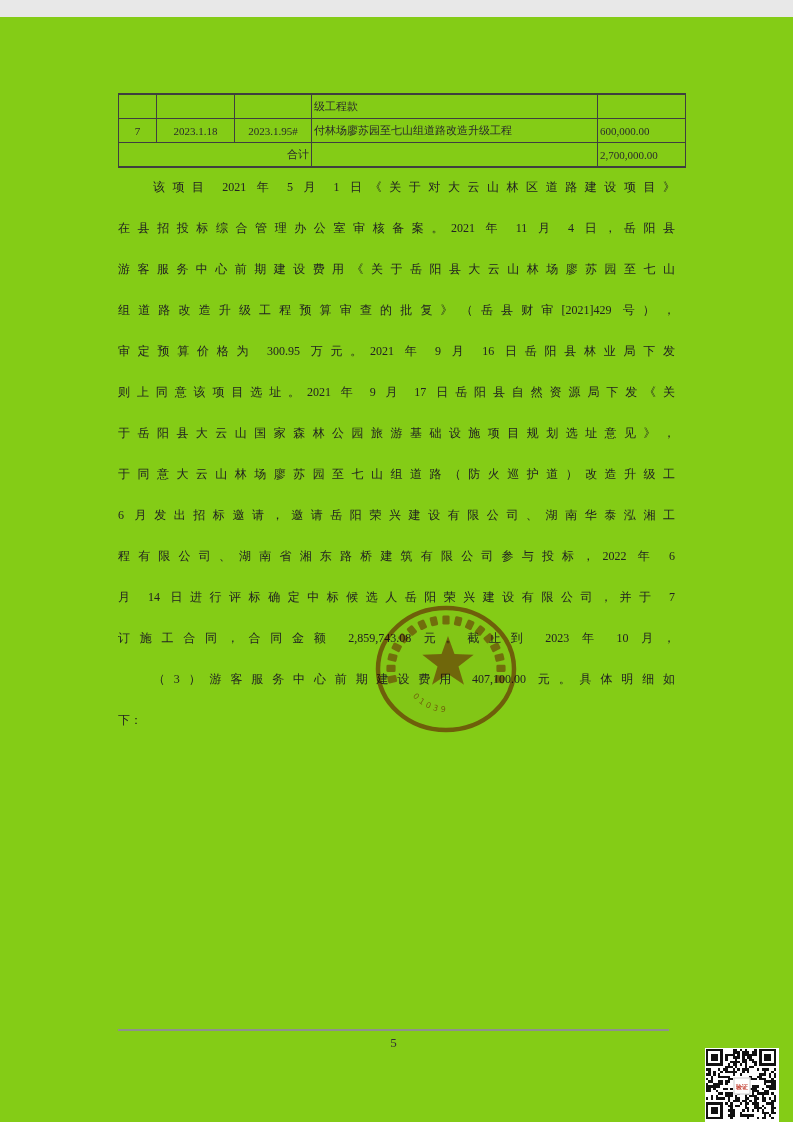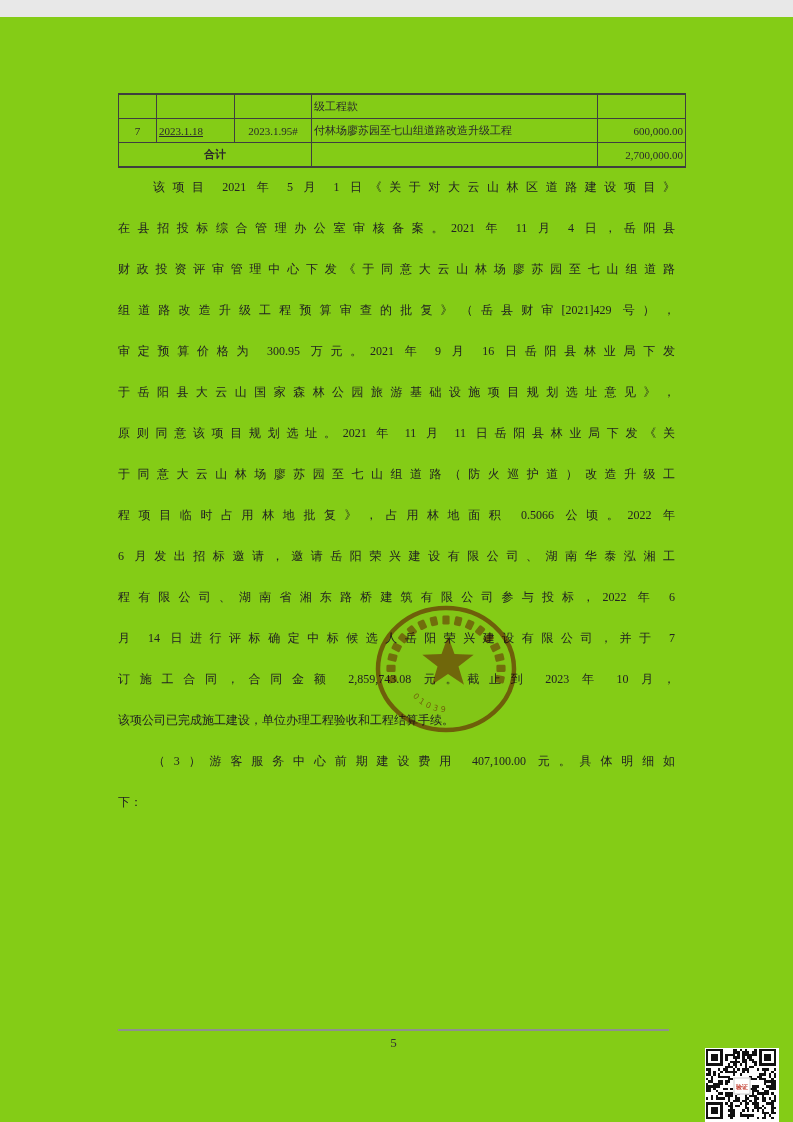--- a/index.html
+++ b/index.html
@@ -14,25 +14,25 @@
     border-collapse:collapse;table-layout:fixed;
     font-size:11px;color:#2b2b2b;
   }
   .pay-table td{
     border:1.2px solid #3f3f3f;height:23px;vertical-align:middle;
     padding:0 2px;overflow:hidden;white-space:nowrap;
   }
   .pay-table tr:first-child td{border-top:2.4px solid #3f3f3f;}
   .pay-table tr:last-child td{border-bottom:2px solid #3f3f3f;}
   .c-seq{width:33px;text-align:center;}
-  .c-date{width:73px;text-decoration:underline;}
+  .c-date{width:73px;text-align:center;}
   .c-vch{width:72px;text-align:center;}
   .c-desc{width:281px;text-align:left;padding-left:7px;}
-  .c-amt{width:83px;text-align:right;padding-right:7px;}
-  .c-total-label{text-align:center;font-weight:bold;}
+  .c-amt{width:83px;padding-right:7px;}
+  .c-total-label{text-align:right;}
   
   .body-text{
     position:absolute;left:118px;top:150px;width:557px;
     font-size:12px;line-height:41px;color:#222;
   }
   .tline{
     text-align:justify;text-align-last:justify;
     text-justify:inter-ideograph;height:41px;overflow:hidden;
   }
   .tline.indent{padding-left:35px;width:522px;}
@@ -97,32 +97,30 @@
       <td class="c-total-label" colspan="3">合计</td>
       <td class="c-desc"></td>
       <td class="c-amt">2,700,000.00</td>
     </tr>
   </tbody>
     </table>
 
   <div class="body-text">
     <div class="tline indent">该项目 2021 年 5 月 1 日《关于对大云山林区道路建设项目》</div>
     <div class="tline">在县招投标综合管理办公室审核备案。2021 年 11 月 4 日，岳阳县</div>
-    <div class="tline">财政投资评审管理中心下发《于同意大云山林场廖苏园至七山组道路</div>
+    <div class="tline">游客服务中心前期建设费用《关于岳阳县大云山林场廖苏园至七山</div>
     <div class="tline">组道路改造升级工程预算审查的批复》（岳县财审[2021]429 号），</div>
     <div class="tline">审定预算价格为 300.95 万元。2021 年 9 月 16 日岳阳县林业局下发</div>
+    <div class="tline">则上同意该项目选址。2021 年 9 月 17 日岳阳县自然资源局下发《关</div>
     <div class="tline">于岳阳县大云山国家森林公园旅游基础设施项目规划选址意见》，</div>
-    <div class="tline">原则同意该项目规划选址。2021 年 11 月 11 日岳阳县林业局下发《关</div>
     <div class="tline">于同意大云山林场廖苏园至七山组道路（防火巡护道）改造升级工</div>
-    <div class="tline">程项目临时占用林地批复》，占用林地面积 0.5066 公顷。2022 年</div>
     <div class="tline">6 月发出招标邀请，邀请岳阳荣兴建设有限公司、湖南华泰泓湘工</div>
     <div class="tline">程有限公司、湖南省湘东路桥建筑有限公司参与投标，2022 年 6</div>
     <div class="tline">月 14 日进行评标确定中标候选人岳阳荣兴建设有限公司，并于 7</div>
     <div class="tline">订施工合同，合同金额 2,859,743.08 元。截止到 2023 年 10 月，</div>
-    <div class="tline short">该项公司已完成施工建设，单位办理工程验收和工程结算手续。</div>
     <div class="tline indent">（3）游客服务中心前期建设费用 407,100.00 元。具体明细如</div>
     <div class="tline short">下：</div>
   </div>
 
   <div class="seal">
     <svg width="150" height="136" viewBox="0 0 150 136">
       <ellipse cx="74" cy="66" rx="68" ry="61" fill="rgba(205,90,82,0.05)" stroke="#c9504a" stroke-width="4.5" opacity="0.85"></ellipse>
       <g class="blurred">
         <polygon points="76,33 82.5,51.1 101.7,51.7 86.5,63.4 92,81.8 76,71 60,81.8 65.5,63.4 50.3,51.7 69.5,51.1" fill="#cd5a52" opacity="0.82"></polygon>
         <g id="seal-marks" fill="#c9504a" opacity="0.72">

